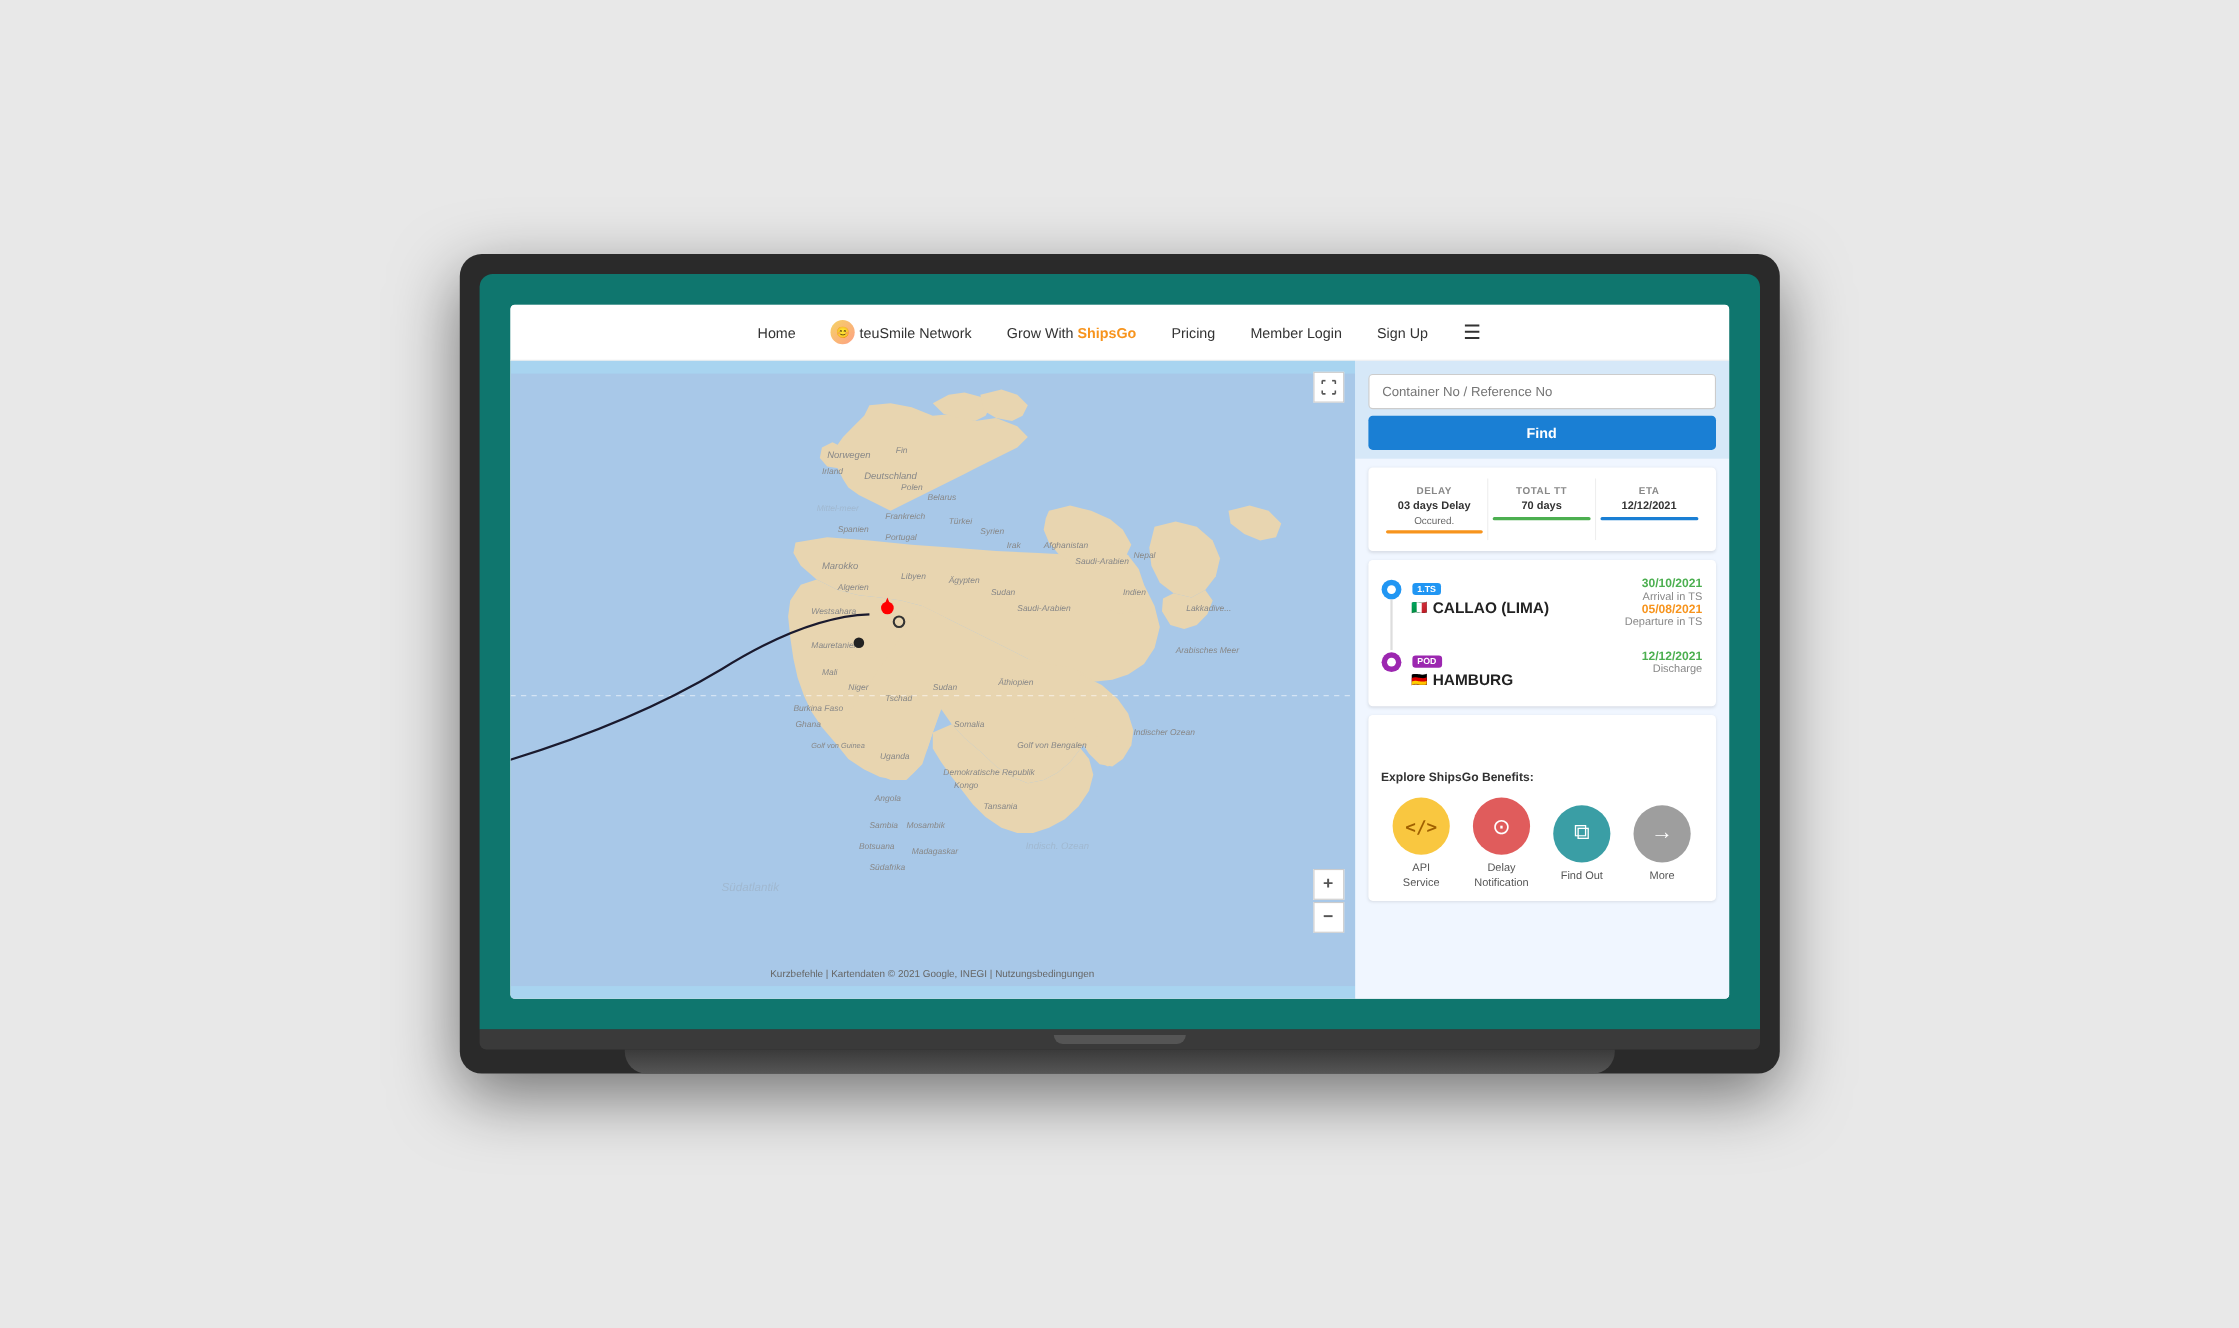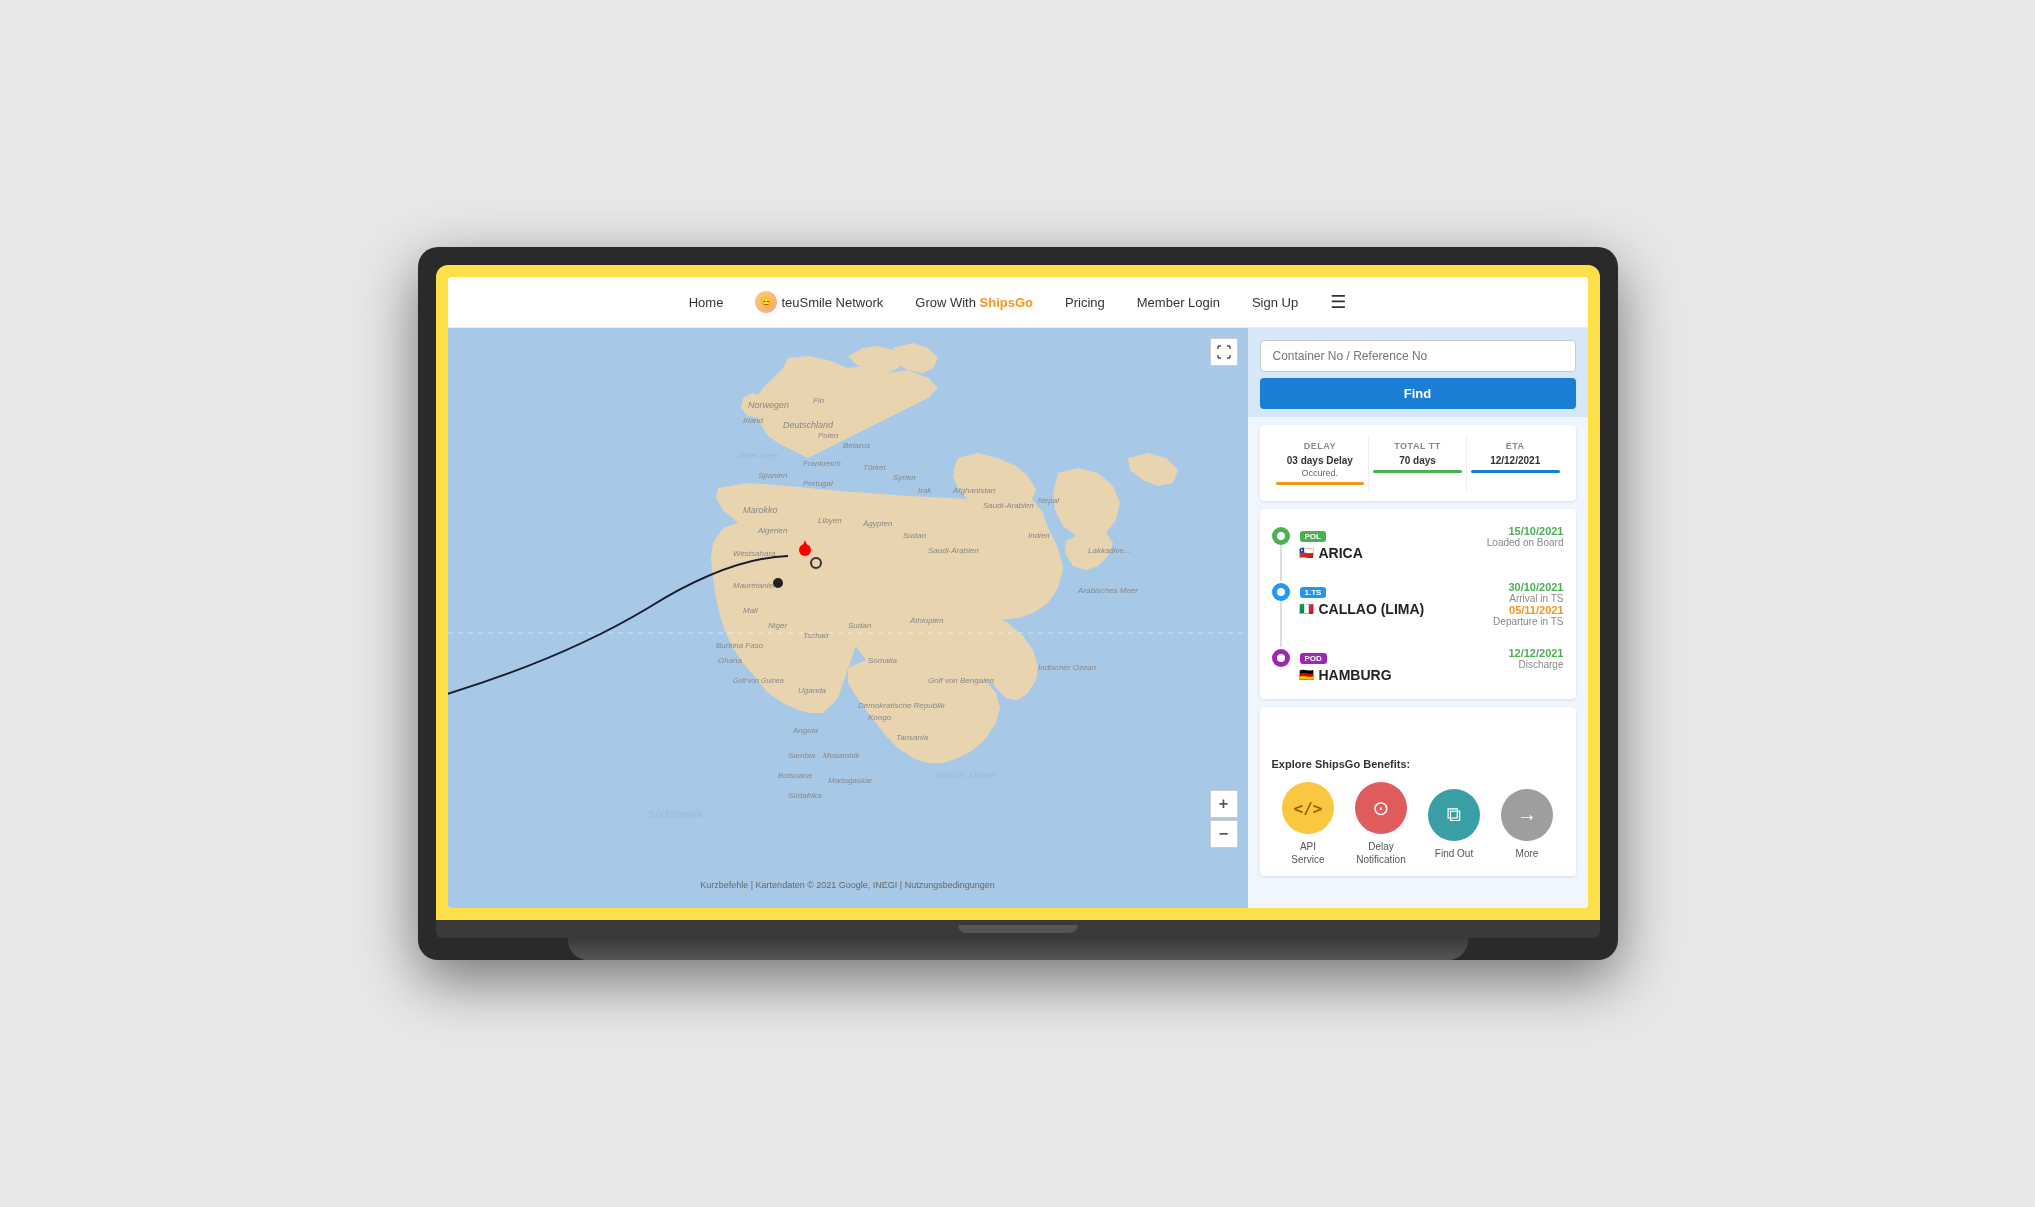--- a/index.html
+++ b/index.html
@@ -15,23 +15,23 @@
     .laptop-outer {
       width: 1200px;
       background: #2a2a2a;
       border-radius: 20px;
       padding: 18px 18px 0 18px;
       box-shadow: 0 20px 60px rgba(0,0,0,0.5);
       position: relative;
     }
 
     .laptop-screen-bezel {
-      background: #fde047;
+      background: #0f766e;
       border-radius: 12px 12px 0 0;
-      padding: 12px;
+      padding: 28px;
     }
 
     .laptop-screen {
       background: #fff;
       border-radius: 4px;
       overflow: hidden;
       width: 100%;
     }
 
     
@@ -593,52 +593,36 @@
             </div>
             <div class="stat-item">
               <div class="stat-label">ETA</div>
               <div class="stat-value">12/12/2021</div>
               <div class="stat-bar bar-blue"></div>
             </div>
           </div>
 
           <div class="route-timeline">
 
-            <div class="route-item">
-              <div class="route-dot" style="background:#4caf50;">
-                <div class="route-dot-inner"></div>
-              </div>
-              <div class="route-info">
-                <div><span class="route-badge badge-pol">POL</span></div>
-                <div class="route-city">
-                  <span class="flag">🇨🇱</span>
-                  <span>ARICA</span>
-                </div>
-              </div>
-              <div class="route-dates">
-                <div class="route-date">15/10/2021</div>
-                <div class="route-date-status">Loaded on Board</div>
-              </div>
-            </div>
 
             <div class="route-item">
               <div class="route-dot" style="background:#2196f3;">
                 <div class="route-dot-inner"></div>
               </div>
               <div class="route-info">
                 <div><span class="route-badge badge-ts">1.TS</span></div>
                 <div class="route-city">
                   <span class="flag">🇮🇹</span>
                   <span>CALLAO (LIMA)</span>
                 </div>
               </div>
               <div class="route-dates">
                 <div class="route-date">30/10/2021</div>
                 <div class="route-date-status">Arrival in TS</div>
-                <div class="route-date-orange">05/11/2021</div>
+                <div class="route-date-orange">05/08/2021</div>
                 <div class="route-date-status">Departure in TS</div>
               </div>
             </div>
 
             <div class="route-item">
               <div class="route-dot" style="background:#9c27b0;">
                 <div class="route-dot-inner"></div>
               </div>
               <div class="route-info">
                 <div><span class="route-badge badge-pod">POD</span></div>

